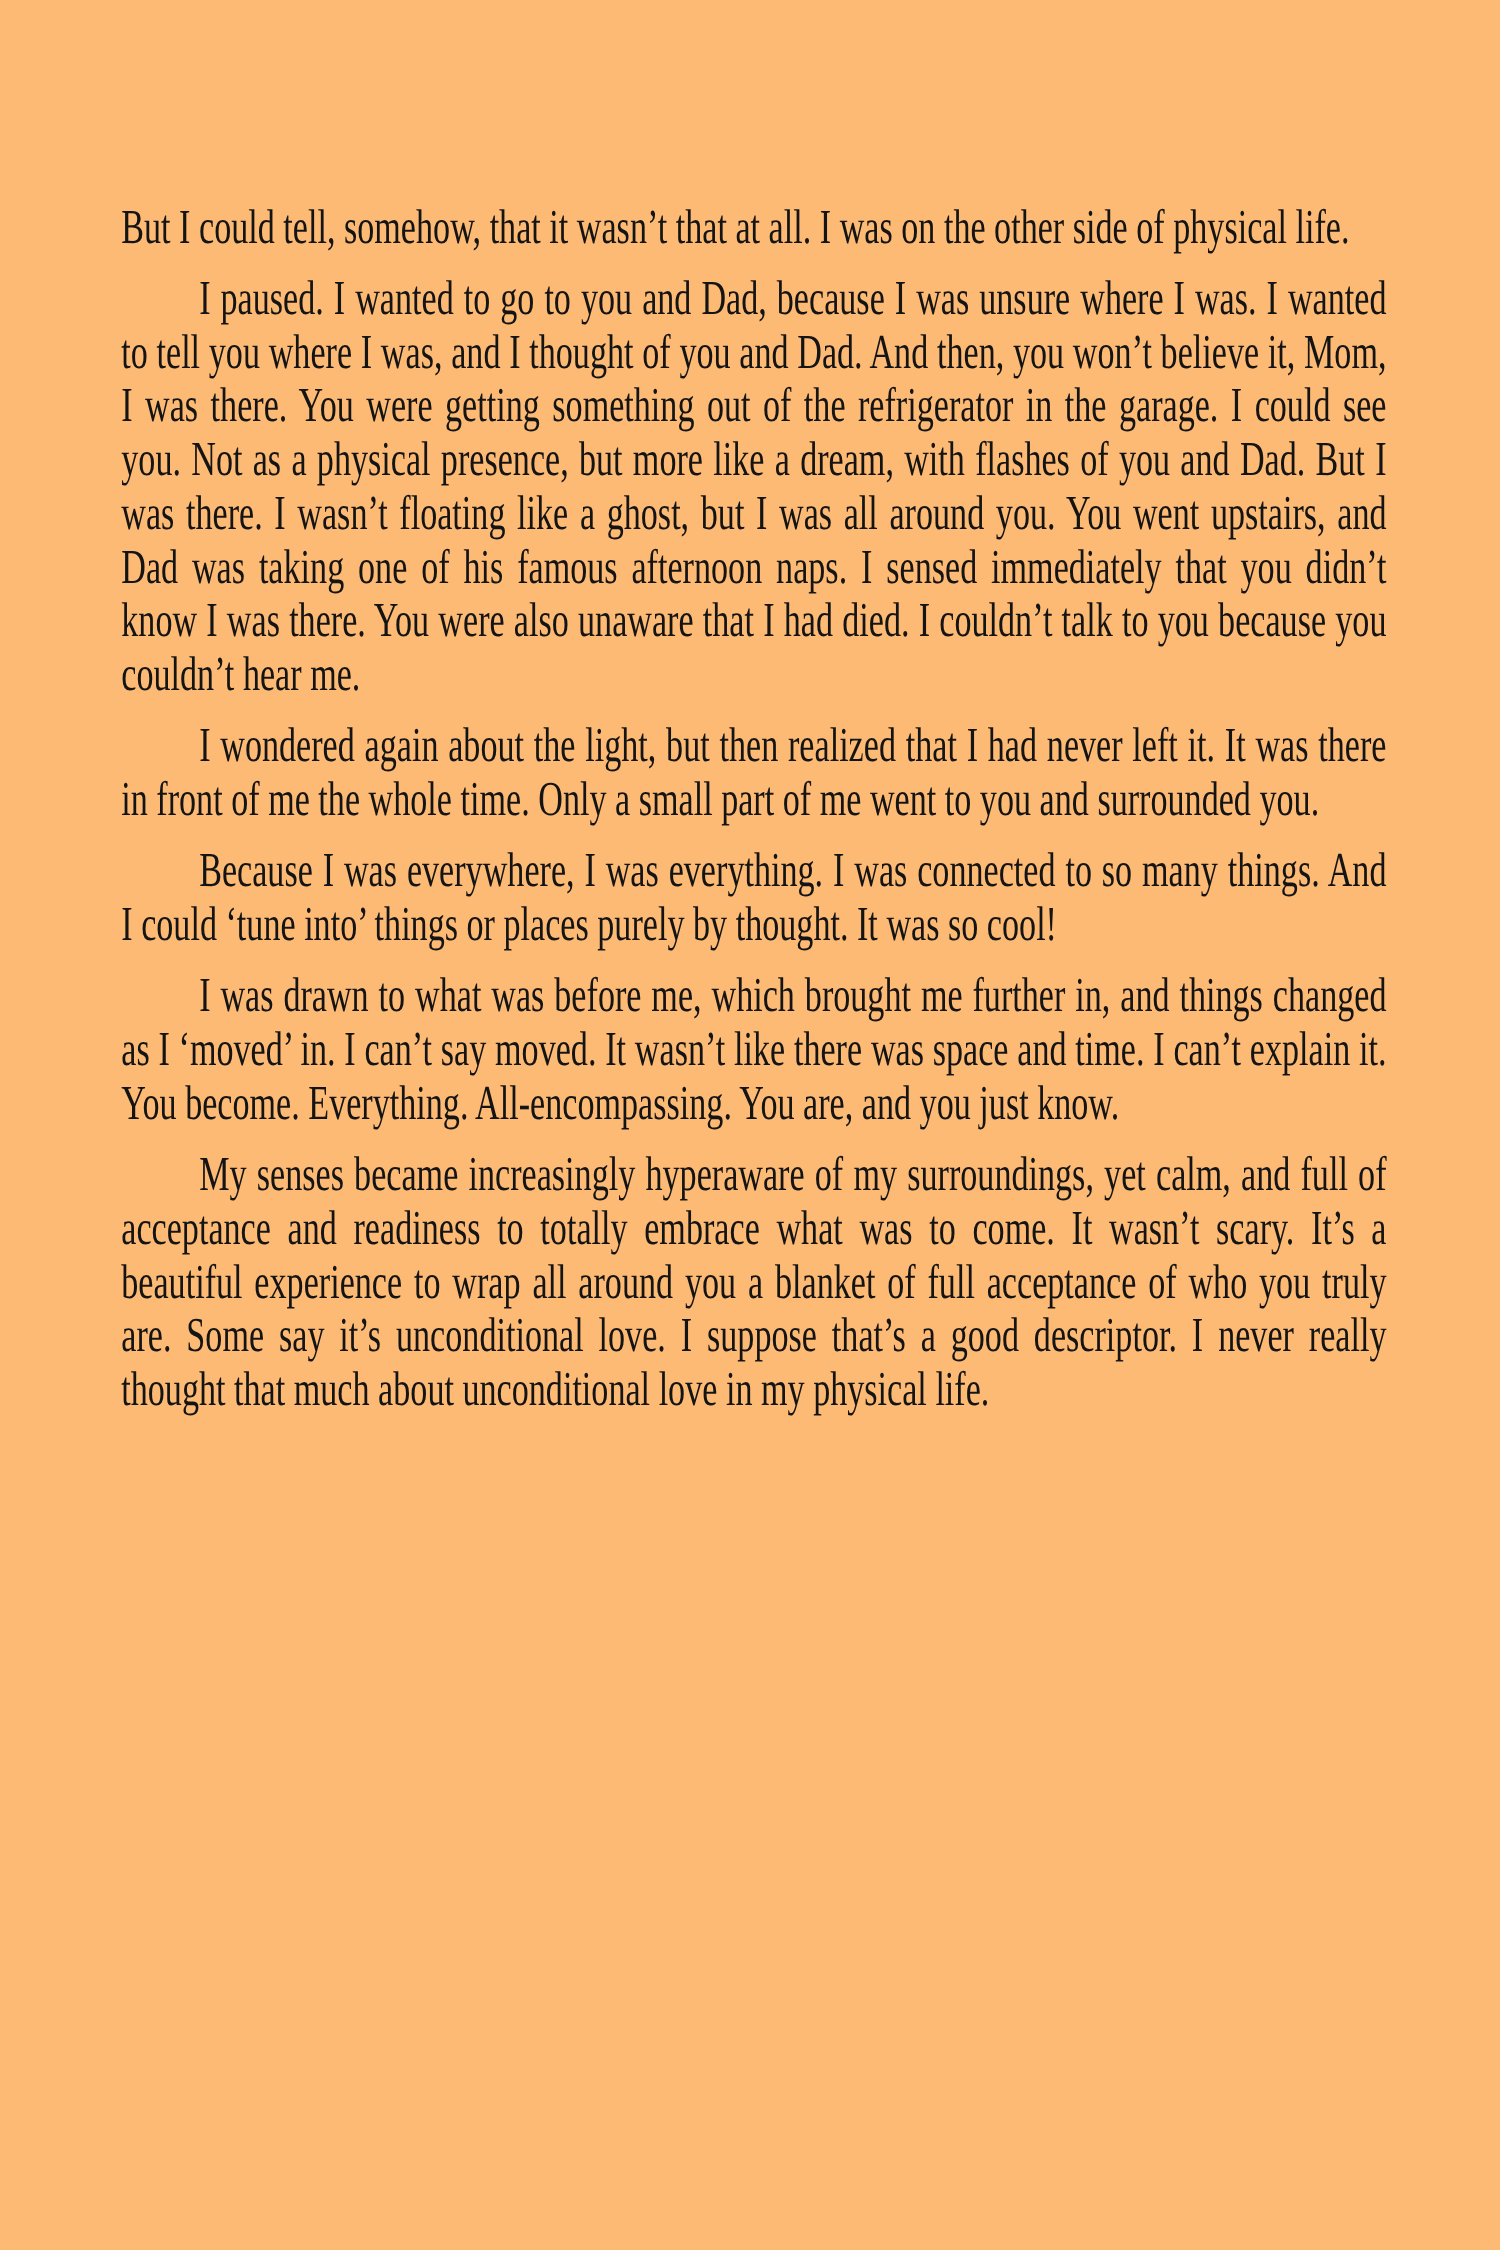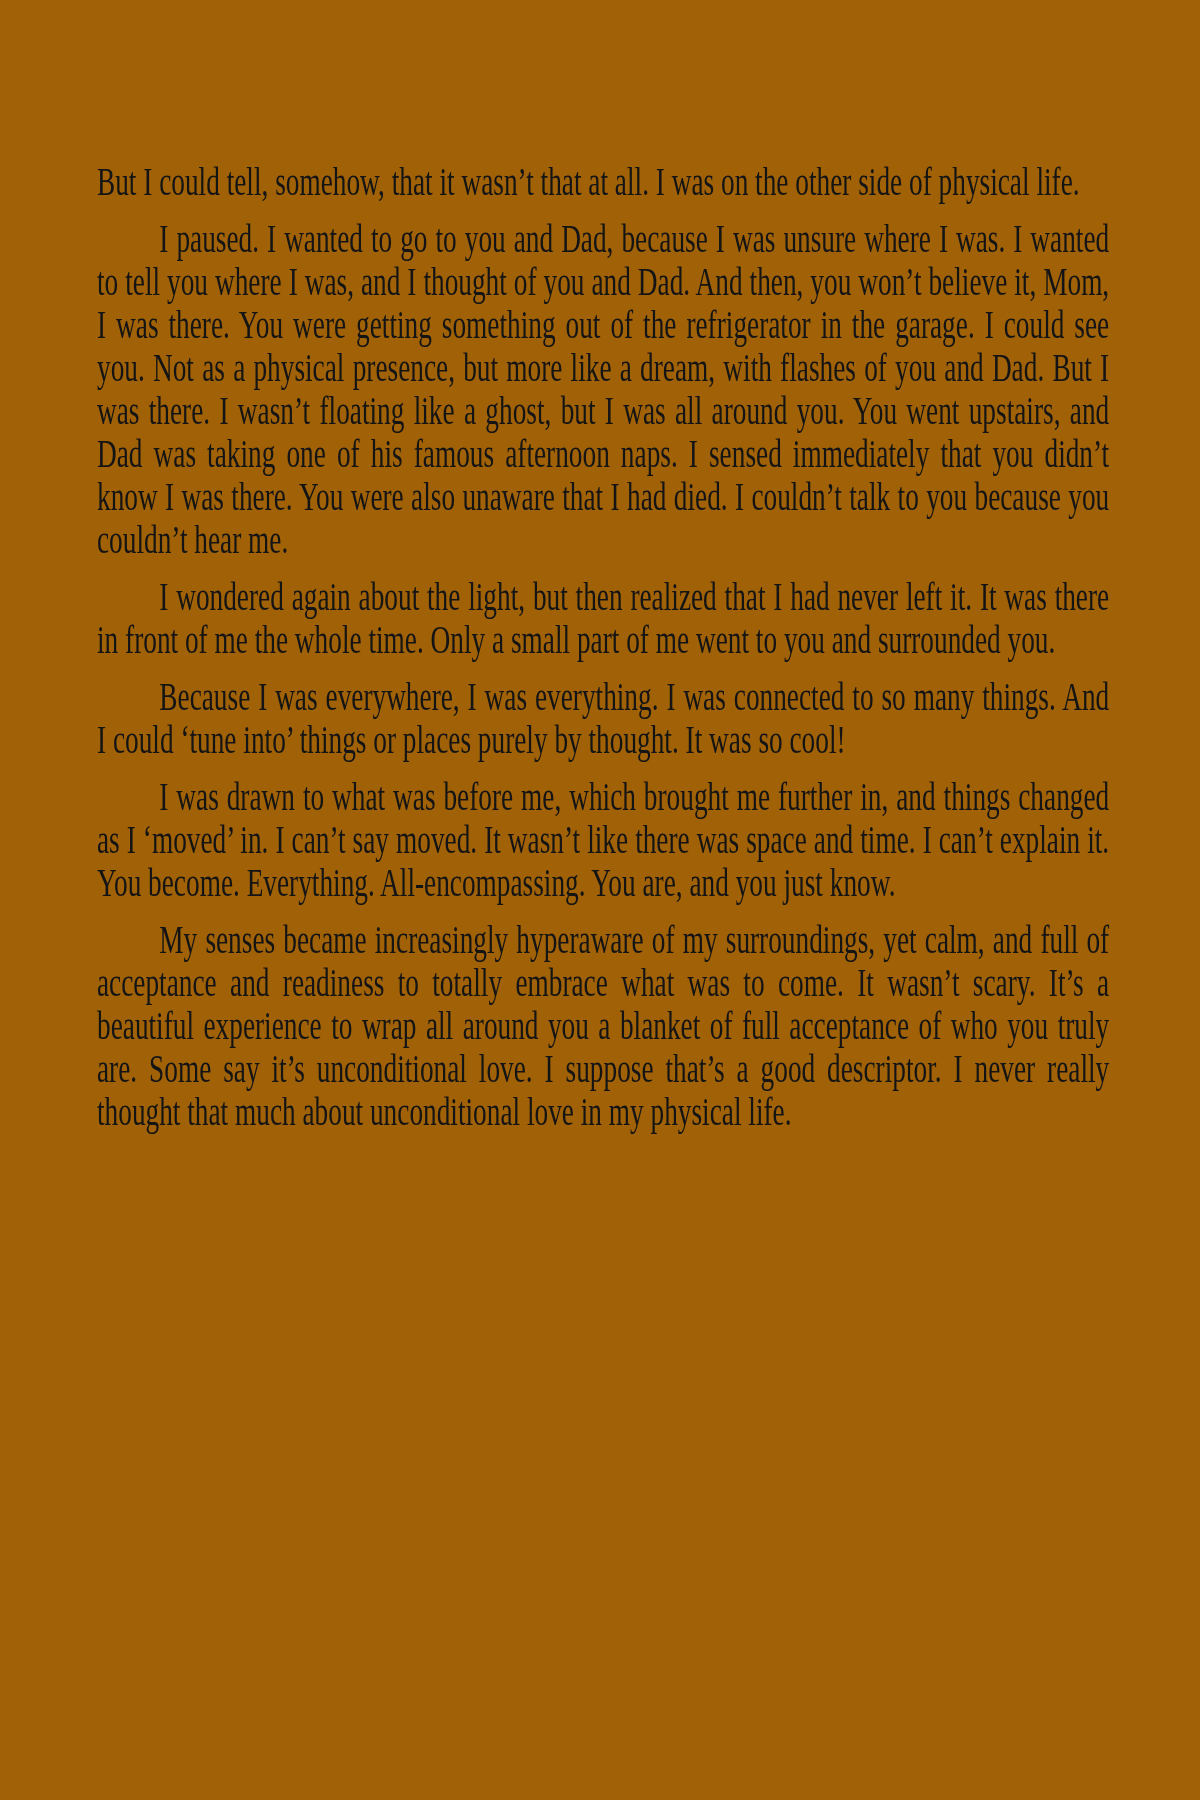--- a/index.html
+++ b/index.html
@@ -13,21 +13,21 @@
     position: relative;
     overflow: hidden;
     font-family: "Liberation Serif", serif;
   }
   .page {
     position: absolute;
     left: 0;
     top: 0;
     width: 1200px;
     height: 1800px;
-    background: #a16207;
+    background: #fdba74;
   }
   
   .page-text {
     position: absolute;
     left: 97px;
     top: 160px;
     width: 1446px;               
     transform: scaleX(0.70);
     transform-origin: 0 0;
     font-size: 39px;

